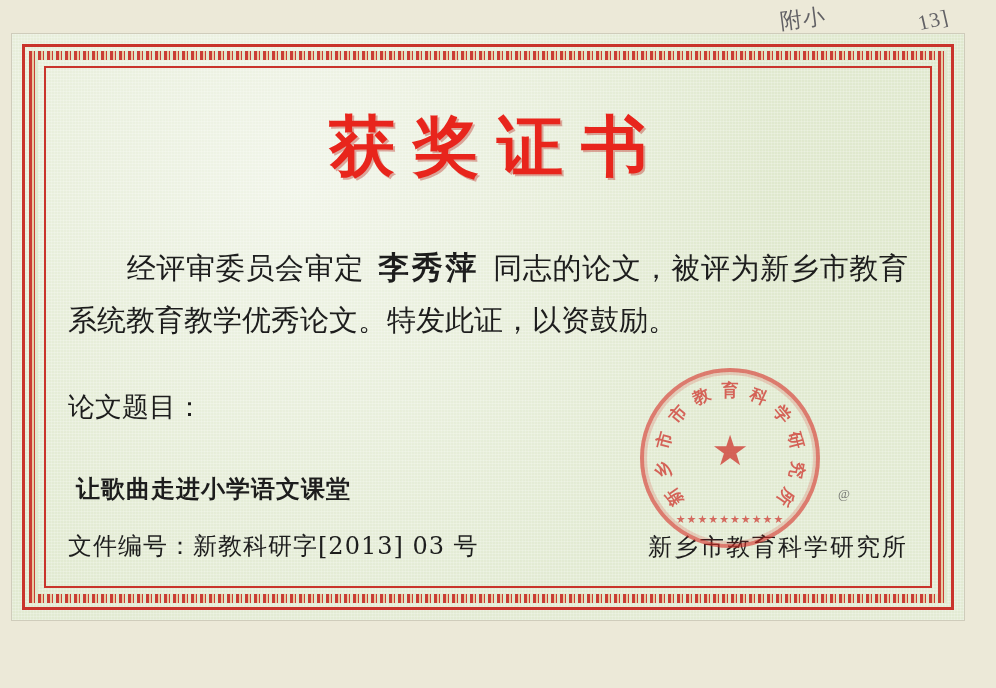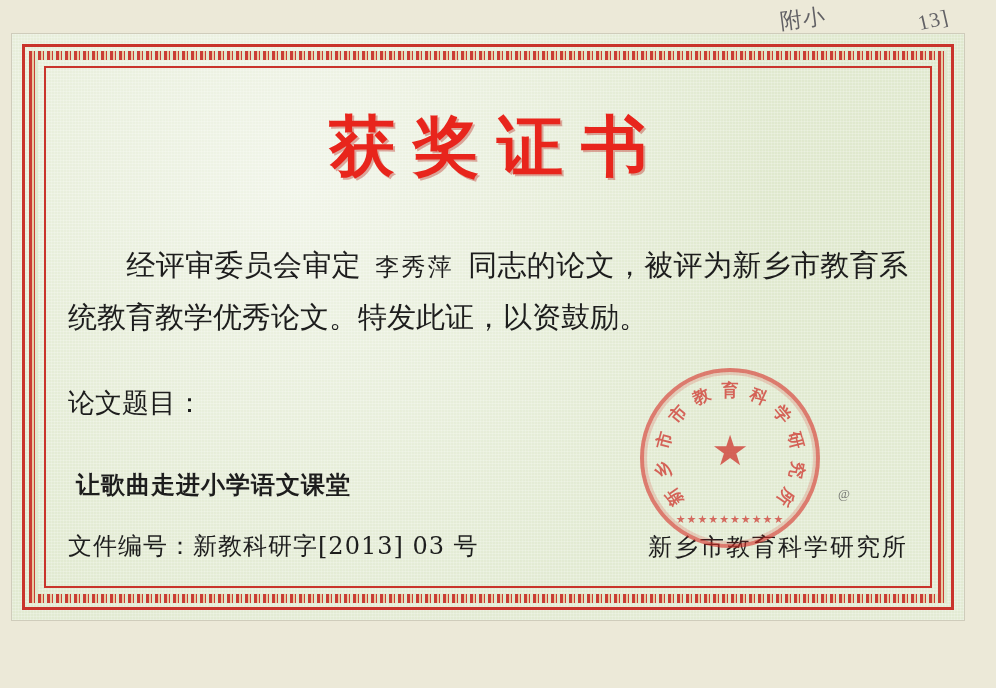--- a/index.html
+++ b/index.html
@@ -97,22 +97,22 @@
     margin: 48px 8px 0 8px;
     font-family: "DejaVu Serif", serif;
     font-size: 29px;
     color: #1d1d1d;
     line-height: 1.78;
     text-align: justify;
   }
   .body-text .indent { display: inline-block; width: 58px; }
   .name {
     font-family: "DejaVu Serif", serif;
-    font-weight: normal;
-    font-size: 24px;
+    font-weight: bold;
+    font-size: 31px;
     padding: 0 14px;
     letter-spacing: 2px;
   }
 
   .fields {
     margin: 42px 8px 0 8px;
     font-family: "DejaVu Serif", serif;
     font-size: 27px;
     color: #1d1d1d;
   }

